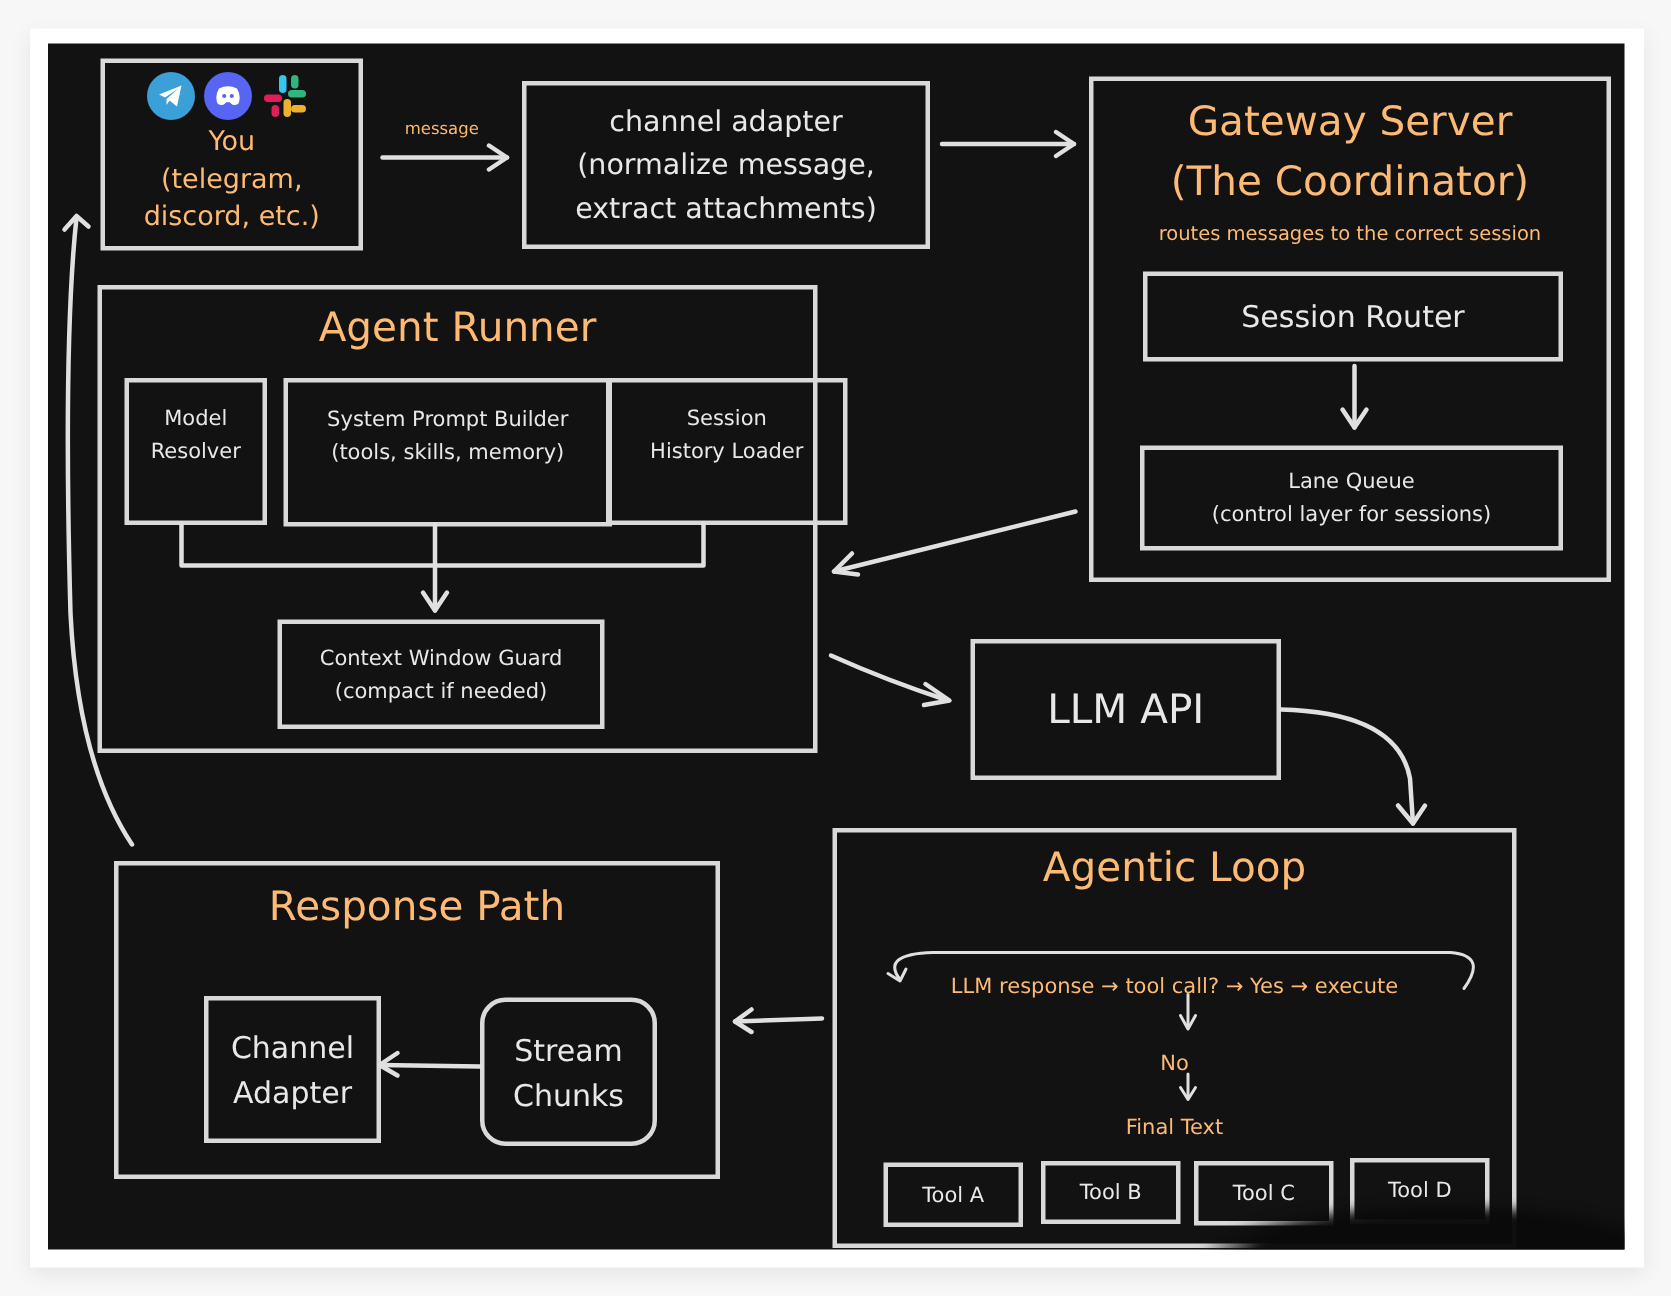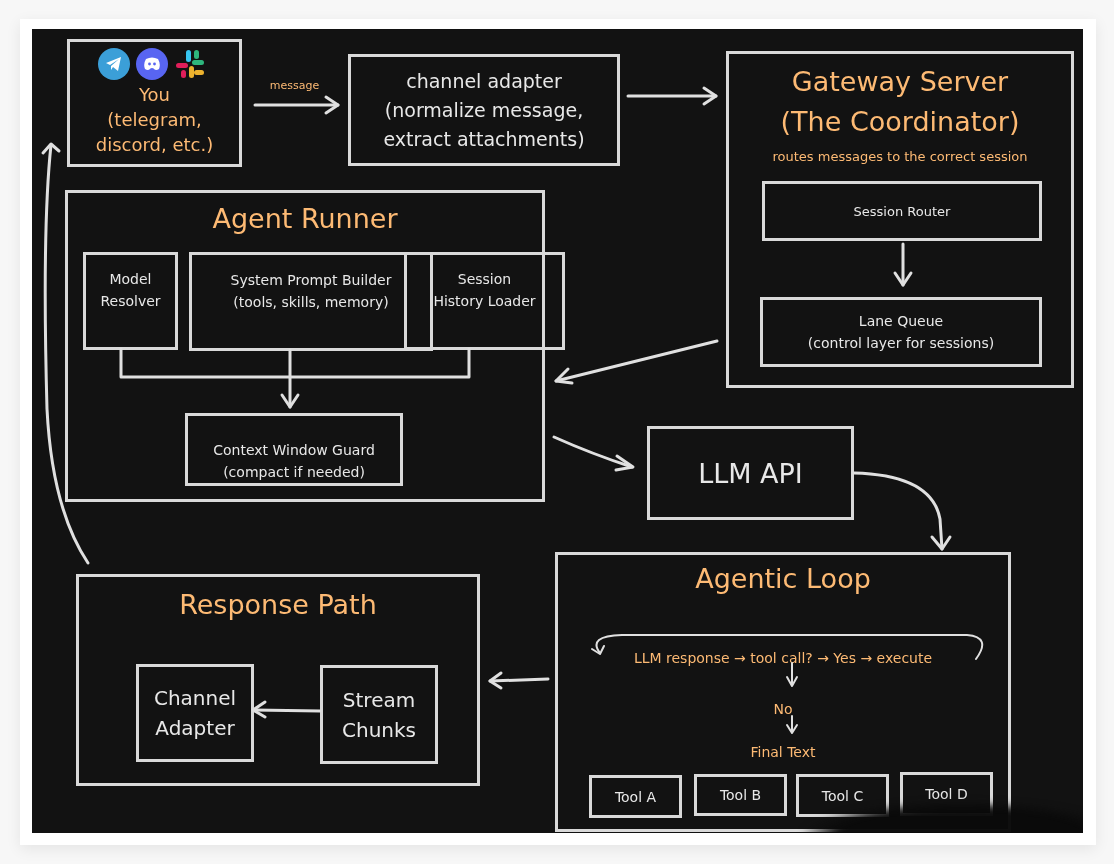--- a/index.html
+++ b/index.html
@@ -75,43 +75,43 @@
     <div style="font-size:19px;line-height:29px;white-space:pre-line;">channel adapter
 (normalize message,
 extract attachments)</div>
   </div>
 
   <div class="box" style="left:694px;top:22px;width:348px;height:337px;padding-left:18px;">
     <div class="txt" style="top:8px;font-size:27px;line-height:40px;">Gateway Server
 (The Coordinator)</div>
     <div class="txt" style="top:95px;font-size:13px;">routes messages to the correct session</div>
     <div class="box center-flex" style="left:33px;top:127px;width:280px;height:60px;">
-      <span style="font-size:13px;">Session Router</span>
+      <span style="font-size:20px;">Session Router</span>
     </div>
     <div class="box center-flex" style="left:31px;top:243px;width:282px;height:70px;justify-content:center;">
       <span style="font-size:14px;line-height:22px;white-space:pre-line;">Lane Queue
 (control layer for sessions)</span>
     </div>
   </div>
 
   <div class="box" style="left:33px;top:161px;width:480px;height:312px;">
     <div class="txt" style="top:10px;font-size:27px;">Agent Runner</div>
     <div class="box center-flex" style="left:15px;top:59px;width:95px;height:98px;">
       <span style="font-size:14px;line-height:22px;white-space:pre-line;margin-top:-22px;">Model
 Resolver</span>
     </div>
-    <div class="box center-flex" style="left:121px;top:59px;width:244px;height:99px;justify-content:center;">
+    <div class="box center-flex" style="left:121px;top:59px;width:219px;height:99px;justify-content:center;">
       <span style="font-size:14px;line-height:22px;white-space:pre-line;margin-top:-22px;">System Prompt Builder
 (tools, skills, memory)</span>
     </div>
     <div class="box center-flex" style="left:336px;top:59px;width:161px;height:98px;">
       <span style="font-size:14px;line-height:22px;white-space:pre-line;margin-top:-22px;">Session
 History Loader</span>
     </div>
-    <div class="box center-flex" style="left:117px;top:220px;width:218px;height:73px;justify-content:flex-end;">
+    <div class="box center-flex" style="left:117px;top:220px;width:218px;height:73px;">
       <span style="font-size:14px;line-height:22px;white-space:pre-line;">Context Window Guard
 (compact if needed)</span>
     </div>
   </div>
 
   <div class="box center-flex" style="left:615px;top:397px;width:207px;height:94px;">
     <span style="font-size:27px;">LLM API</span>
   </div>
 
   <div class="box" style="left:523px;top:523px;width:456px;height:280px;">
@@ -132,21 +132,21 @@
       <span style="font-size:14px;">Tool D</span>
     </div>
   </div>
 
   <div class="box" style="left:44px;top:545px;width:404px;height:212px;">
     <div class="txt" style="top:12px;font-size:27px;">Response Path</div>
     <div class="box center-flex" style="left:57px;top:87px;width:118px;height:98px;">
       <span style="font-size:20px;line-height:30px;white-space:pre-line;">Channel
 Adapter</span>
     </div>
-    <div class="box center-flex" style="left:241px;top:88px;width:118px;height:99px;">
+    <div class="box center-flex" style="left:241px;top:88px;width:118px;height:99px;border-radius:17px;">
       <span style="font-size:20px;line-height:30px;white-space:pre-line;">Stream
 Chunks</span>
     </div>
   </div>
 
   <svg class="overlay" viewBox="0 0 1051 804">
     <g fill="none" stroke="#e0e0e0" stroke-width="3" stroke-linecap="round" stroke-linejoin="round">
       <g>
         <path d="M223 76 L306 76"></path>
           <path d="M294 68 L306 76 L294 84"></path>

